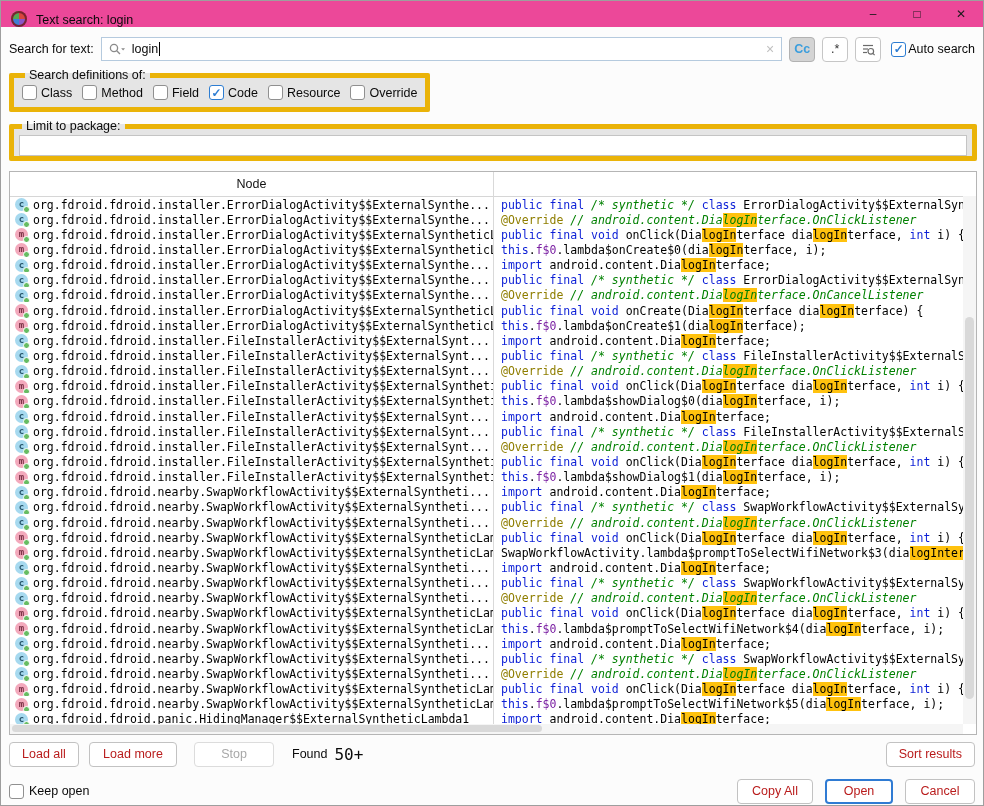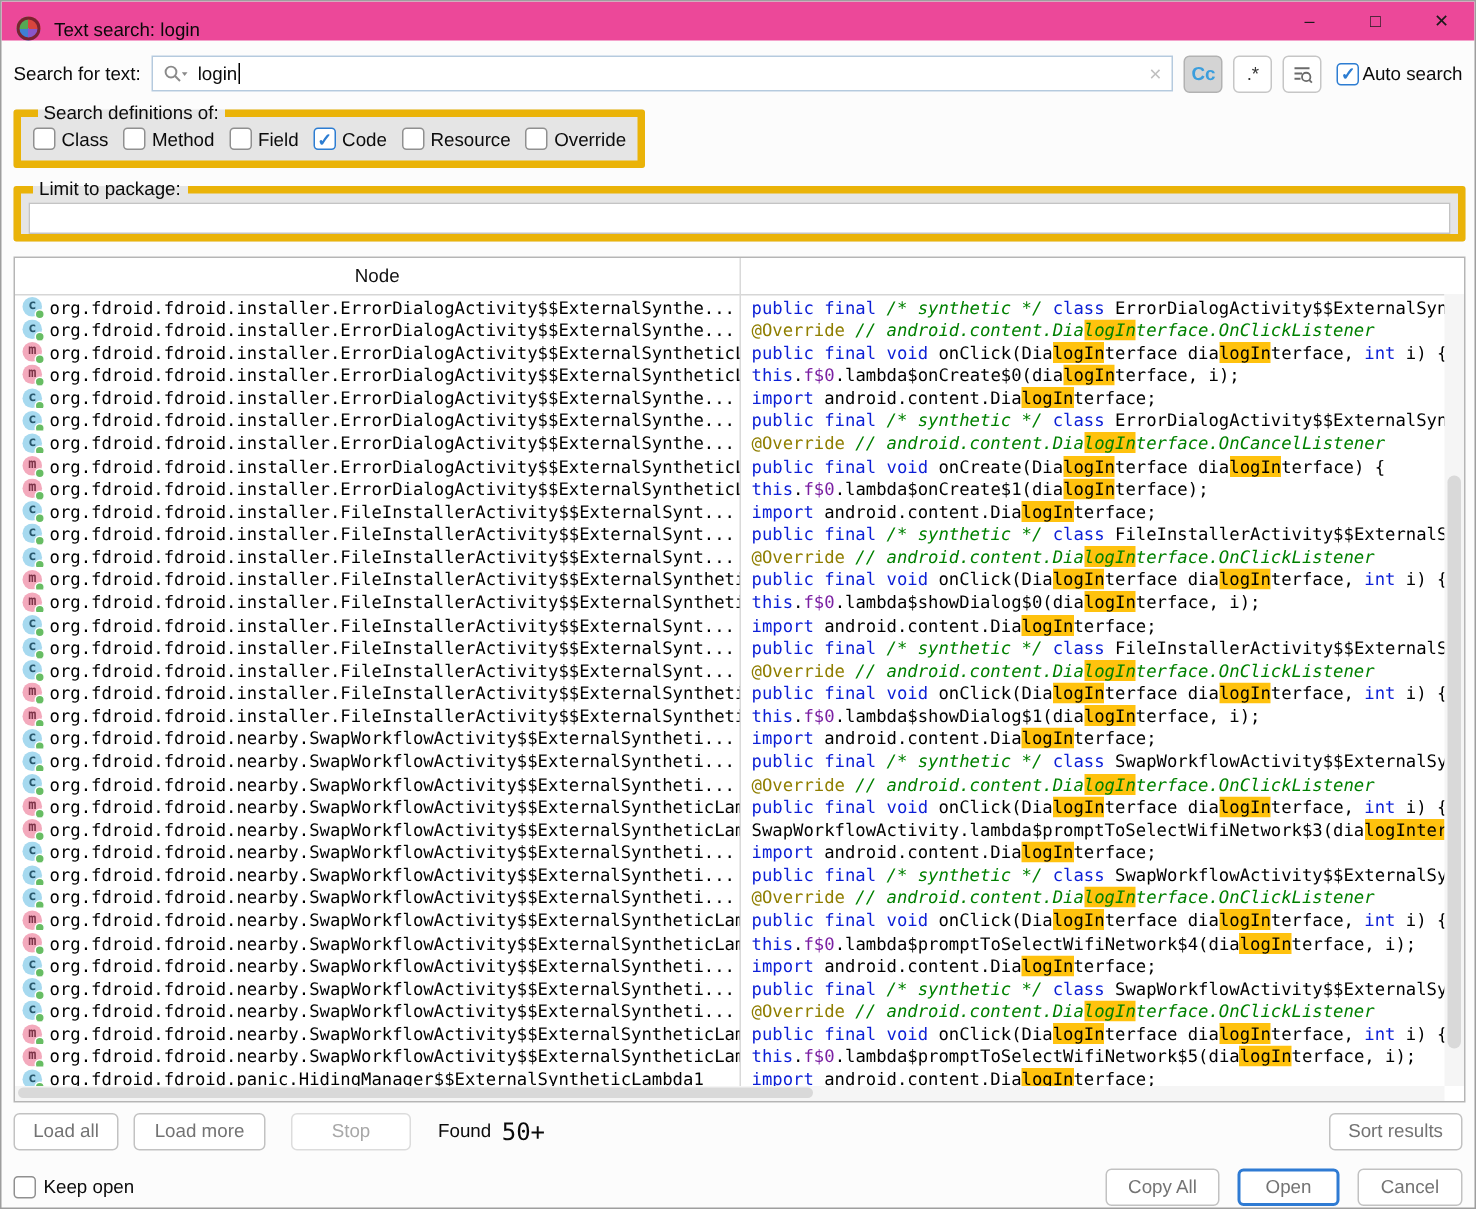--- a/index.html
+++ b/index.html
@@ -61,21 +61,21 @@
   .sg-a{color:#8f7e00}
   .sg-f{color:#7a1fa2}
   .sg-h{background:#ffc20e;color:#000}
   .sg-hc{background:#ffc20e;color:#008000;font-style:italic}
   .vscroll{position:absolute;right:0;top:24px;bottom:10px;width:13px;background:#f5f5f5}
   .vthumb{position:absolute;left:2px;width:9px;top:121px;height:382px;background:#d9d9d9;border-radius:5px}
   .hscroll{position:absolute;left:0;right:13px;bottom:0;height:10px;background:#f5f5f5}
   .hthumb{position:absolute;top:1px;height:7px;left:2px;width:530px;background:#d9d9d9;border-radius:4px}
   
   .btn{height:25px;border:1px solid #c2c2c2;border-radius:4px;background:#fff;box-sizing:border-box;
-    display:flex;align-items:center;justify-content:center;font-size:12.5px;padding:0 12px;color:#737373}
+    display:flex;align-items:center;justify-content:center;font-size:12.5px;padding:0 12px;color:#b91c1c}
   .btn.disabled{color:#a8a8a8;border-color:#dcdcdc}
   .actions{position:absolute;left:8px;right:8px;top:740px;height:26px;display:flex;align-items:center}
   #load-all{min-width:70px}
   #load-more{min-width:88px;margin-left:10px}
   #stop{min-width:80px;margin-left:17px}
   .found{margin-left:18px;display:flex;align-items:center;gap:7px}
   .found-count{font-family:"DejaVu Sans Mono",monospace;font-size:16px}
   #sort-results{margin-left:auto;min-width:86px}
   .bottomrow{position:absolute;left:8px;right:8px;top:777px;height:26px;display:flex;align-items:center}
   .keep-open{display:flex;align-items:center;gap:5px}

